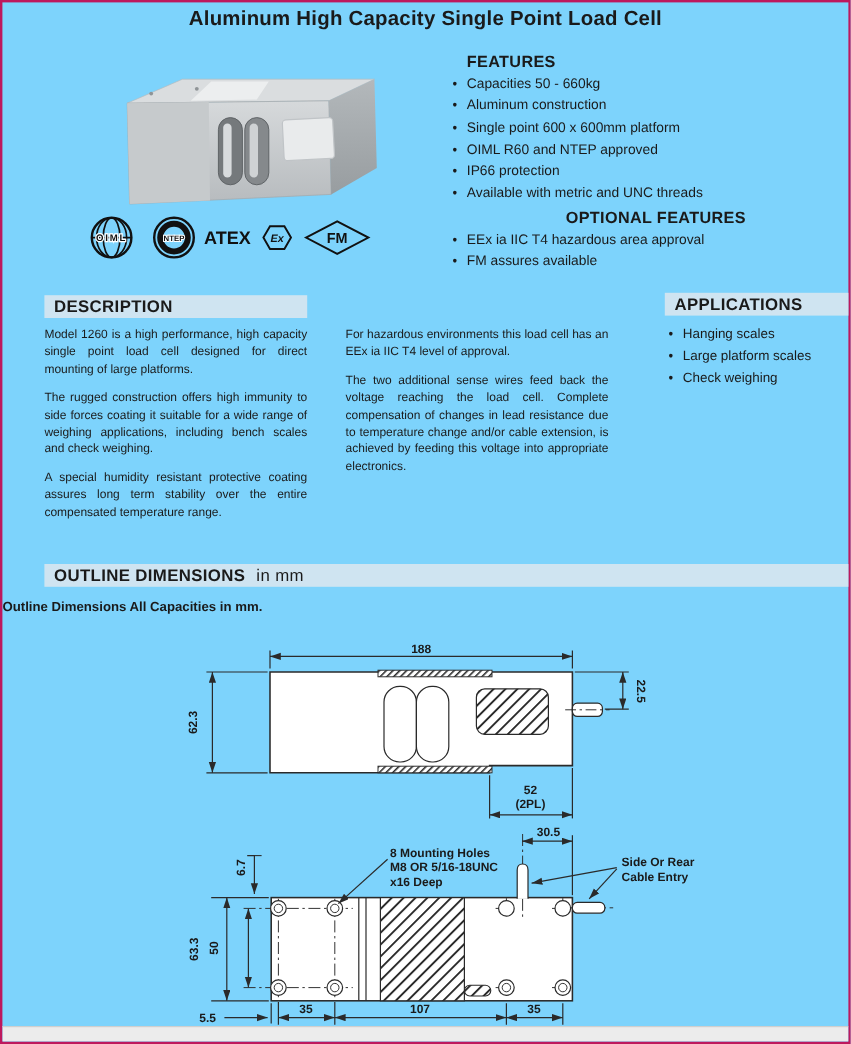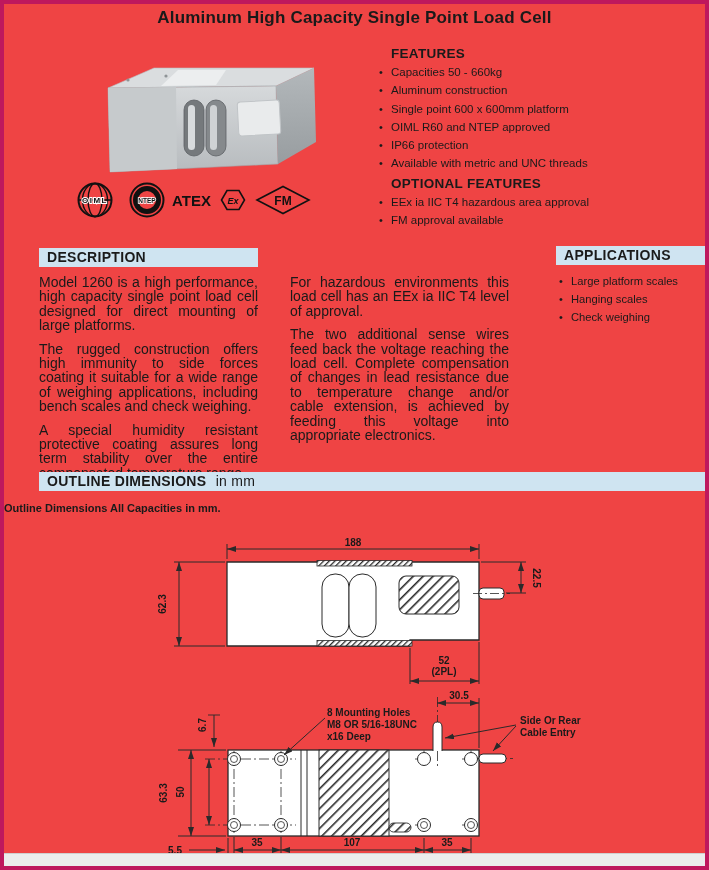--- a/index.html
+++ b/index.html
@@ -1,31 +1,31 @@
 <!DOCTYPE html>
 <html><head>
 <meta charset="utf-8">
 <style>
   html,body{margin:0;padding:0;background:#fff;}
-  .page{position:relative;width:709px;height:870px;background:#ef4444;
+  .page{position:relative;width:709px;height:870px;background:#7dd3fc;
         font-family:"Liberation Sans",sans-serif;color:#1a1a1a;overflow:hidden;
-        border:4px solid #be185d;box-sizing:border-box;}
+        border:2px solid #be185d;box-sizing:border-box;}
   .title{position:absolute;top:4px;left:0;width:100%;text-align:center;
          font-size:17px;font-weight:bold;letter-spacing:.2px;}
   
   .featcol{position:absolute;left:372px;top:42px;width:330px;}
   .feat-head{font-size:13.5px;font-weight:bold;letter-spacing:.3px;margin:0 0 2px 15px;}
   ul.blist{list-style:none;margin:2px 0 0 0;padding:0;}
   ul.blist li{position:relative;font-size:11.5px;line-height:18.3px;padding-left:15px;}
   ul.blist li::before{content:"•";position:absolute;left:3px;top:0;font-size:11px;}
-  .optional-gap{margin-top:3px;}
+  .optional-gap{margin-top:3px;text-align:center;}
   
   .secbar{position:absolute;height:19px;line-height:19px;padding-left:8px;
           font-size:14px;font-weight:bold;letter-spacing:.3px;box-sizing:border-box;}
-  .desc-col{position:absolute;width:219px;font-size:14px;line-height:14.4px;text-align:justify;}
+  .desc-col{position:absolute;width:219px;font-size:10px;line-height:14.4px;text-align:justify;}
   .desc-col p{margin:0 0 9px 0;}
   .apps{position:absolute;left:552px;top:266px;width:150px;}
   .apps ul.blist li{line-height:18px;font-size:11.2px;}
   .outline-caption{position:absolute;top:498px;left:0;width:709px;text-align:left;
                    font-size:11px;font-weight:bold;}
   .drawings{position:absolute;left:0;top:525px;width:709px;height:340px;}
   .photo{position:absolute;left:62px;top:58px;width:255px;height:115px;}
   .logos{position:absolute;left:62px;top:174px;width:255px;height:44px;}
   .footer-strip{position:absolute;left:0;bottom:0;width:100%;height:12px;
                 background:#ececec;border-top:1px solid #cfcfcf;}
@@ -93,40 +93,40 @@
       <li>Capacities 50 - 660kg</li>
       <li>Aluminum construction</li>
       <li>Single point 600 x 600mm platform</li>
       <li>OIML R60 and NTEP approved</li>
       <li>IP66 protection</li>
       <li>Available with metric and UNC threads</li>
     </ul>
     <div class="feat-head optional-gap">OPTIONAL FEATURES</div>
     <ul class="blist">
       <li>EEx ia IIC T4 hazardous area approval</li>
-      <li>FM approval available</li>
+      <li>FM assures available</li>
     </ul>
   </div>
 
   <div class="secbar" style="left:35px;top:244px;width:219px;background:#cfe4f1;">DESCRIPTION</div>
   <div class="desc-col" style="left:35px;top:271px;">
     <p>Model 1260 is a high performance, high capacity single point load cell designed for direct mounting of large platforms.</p>
     <p>The rugged construction offers high immunity to side forces coating it suitable for a wide range of weighing applications, including bench scales and check weighing.</p>
     <p>A special humidity resistant protective coating assures long term stability over the entire compensated temperature range.</p>
   </div>
   <div class="desc-col" style="left:286px;top:271px;">
     <p>For hazardous environments this load cell has an EEx ia IIC T4 level of approval.</p>
     <p>The two additional sense wires feed back the voltage reaching the load cell. Complete compensation of changes in lead resistance due to temperature change and/or cable extension, is achieved by feeding this voltage into appropriate electronics.</p>
   </div>
 
   <div class="secbar" style="left:552px;top:242px;width:166px;background:#cfe4f1;">APPLICATIONS</div>
   <div class="apps">
     <ul class="blist">
+      <li>Hanging scales</li>
       <li>Large platform scales</li>
-      <li>Hanging scales</li>
       <li>Check weighing</li>
     </ul>
   </div>
 
   <div class="secbar" style="left:35px;top:468px;width:678px;background:#cfe4f1;">
     <span>OUTLINE DIMENSIONS</span>
     <span style="font-weight:normal;margin-left:5px;">in mm</span>
   </div>
   <div class="outline-caption">Outline Dimensions All Capacities in mm.</div>
 

